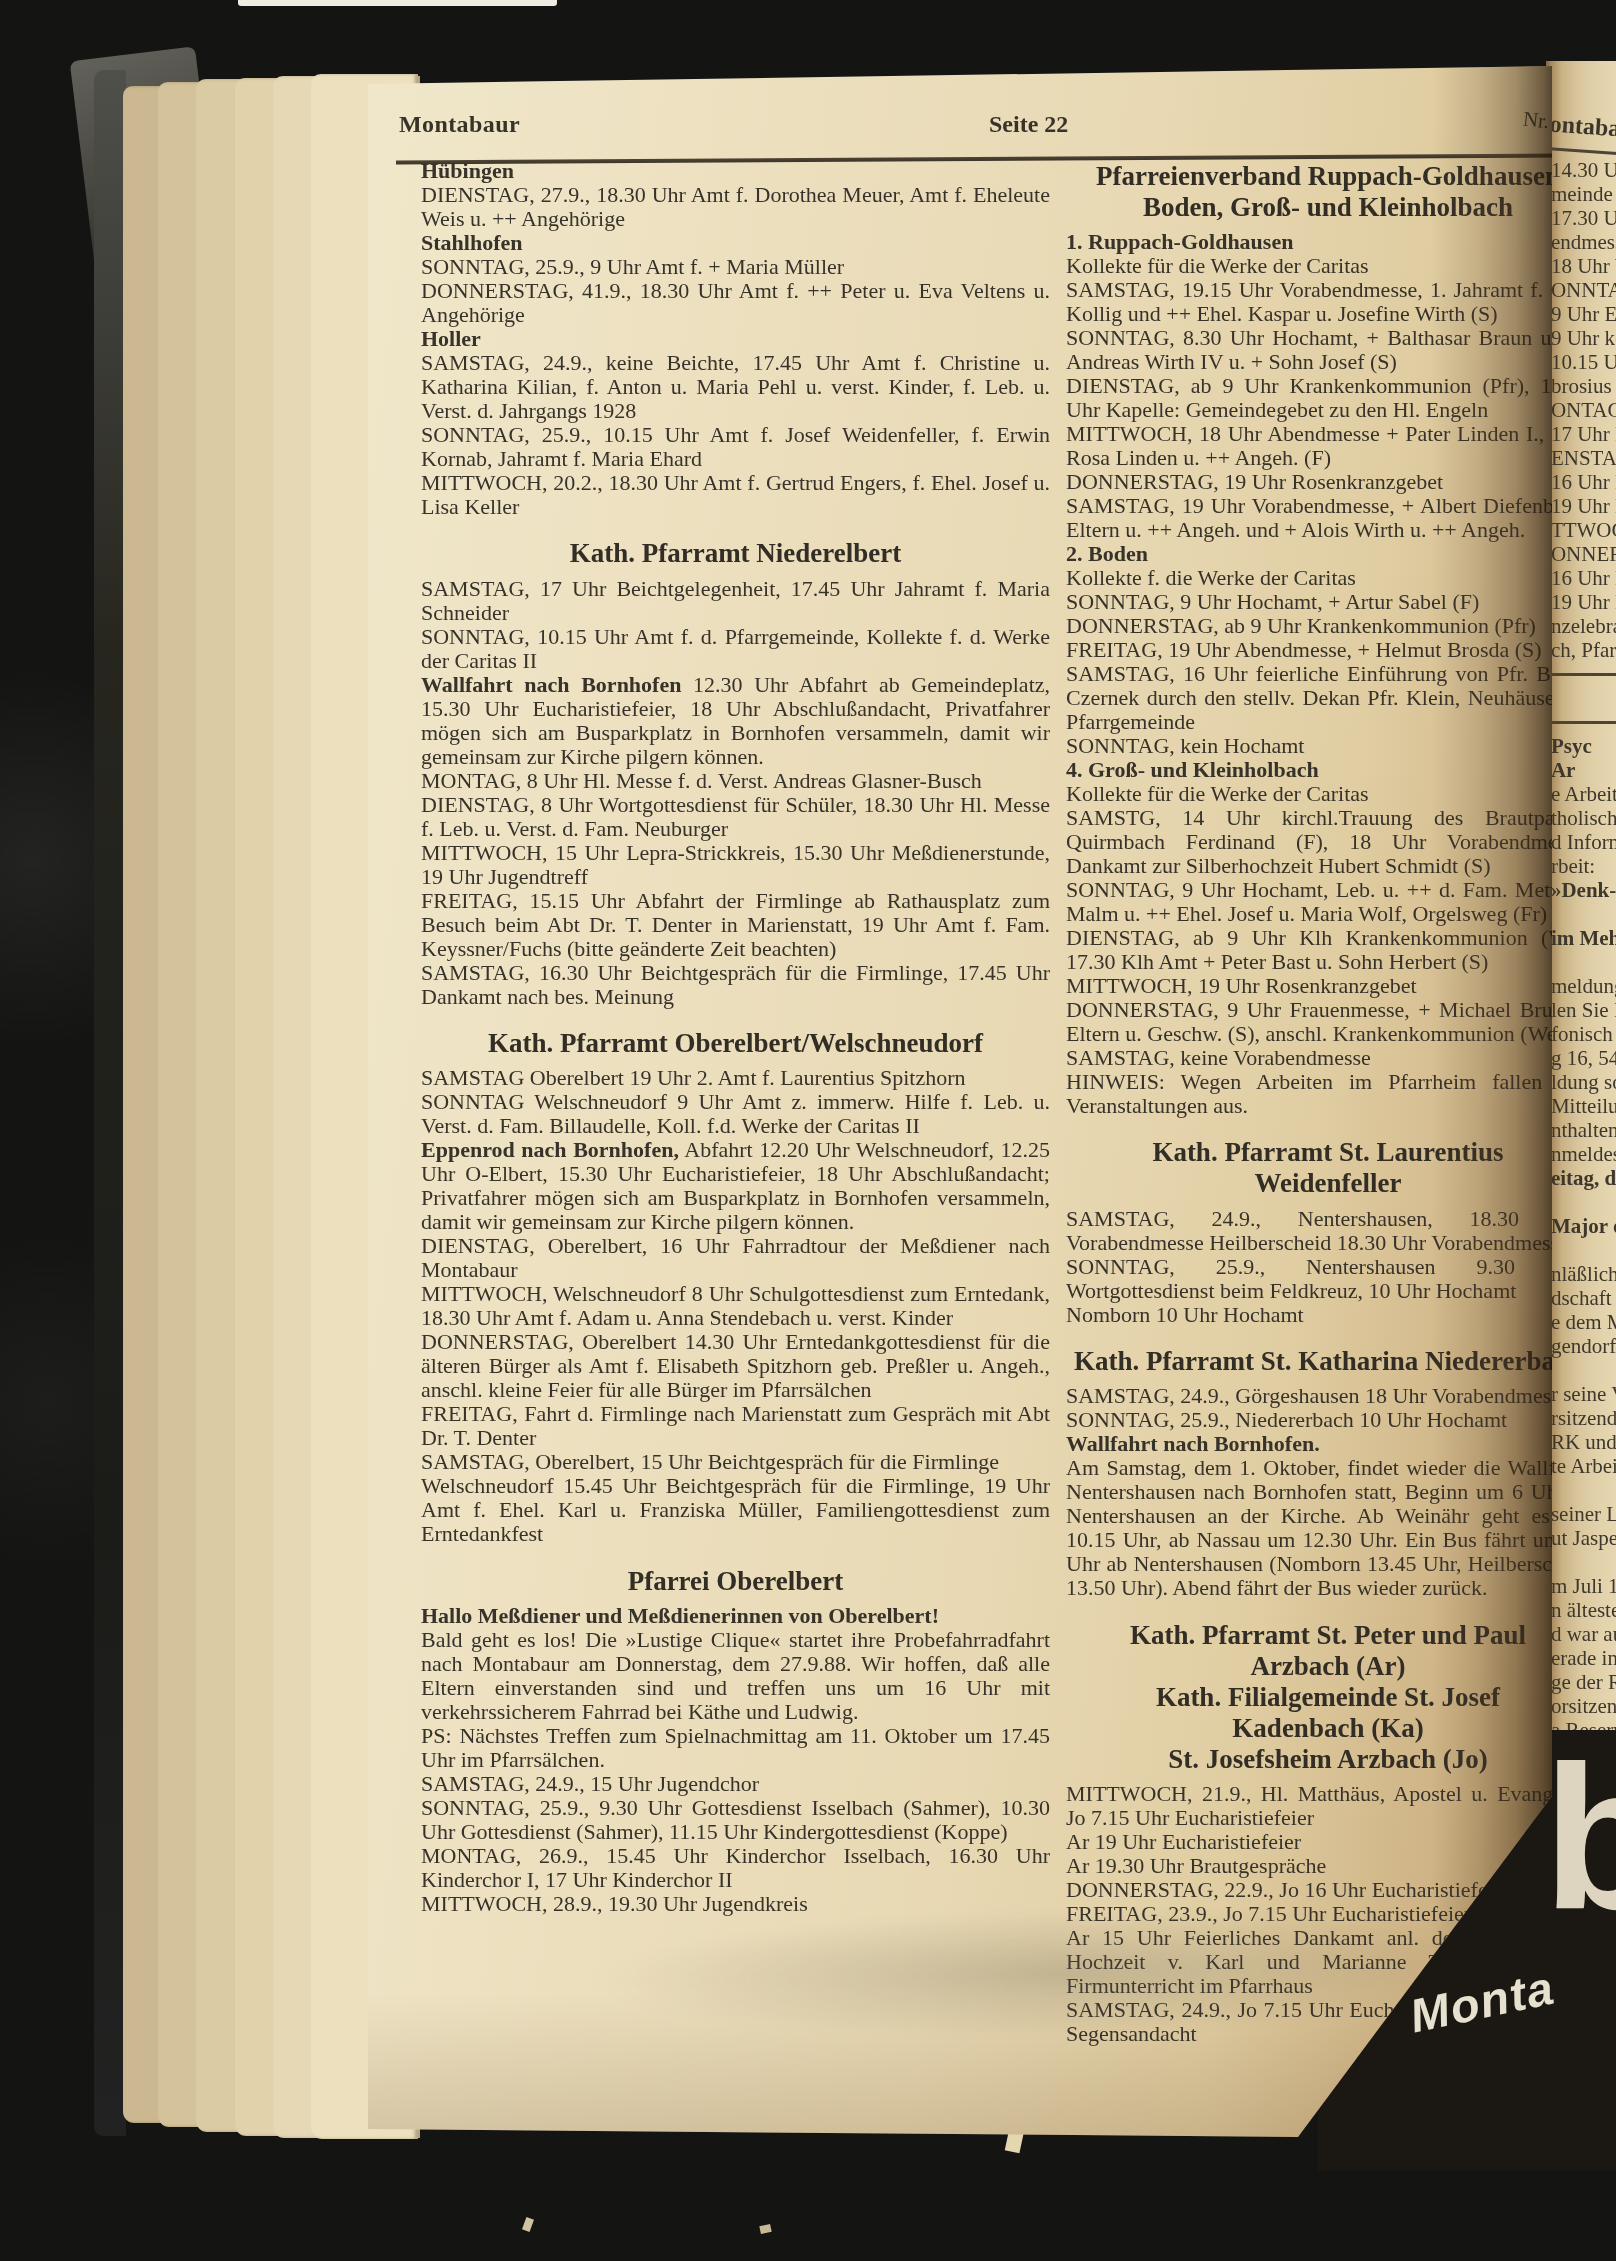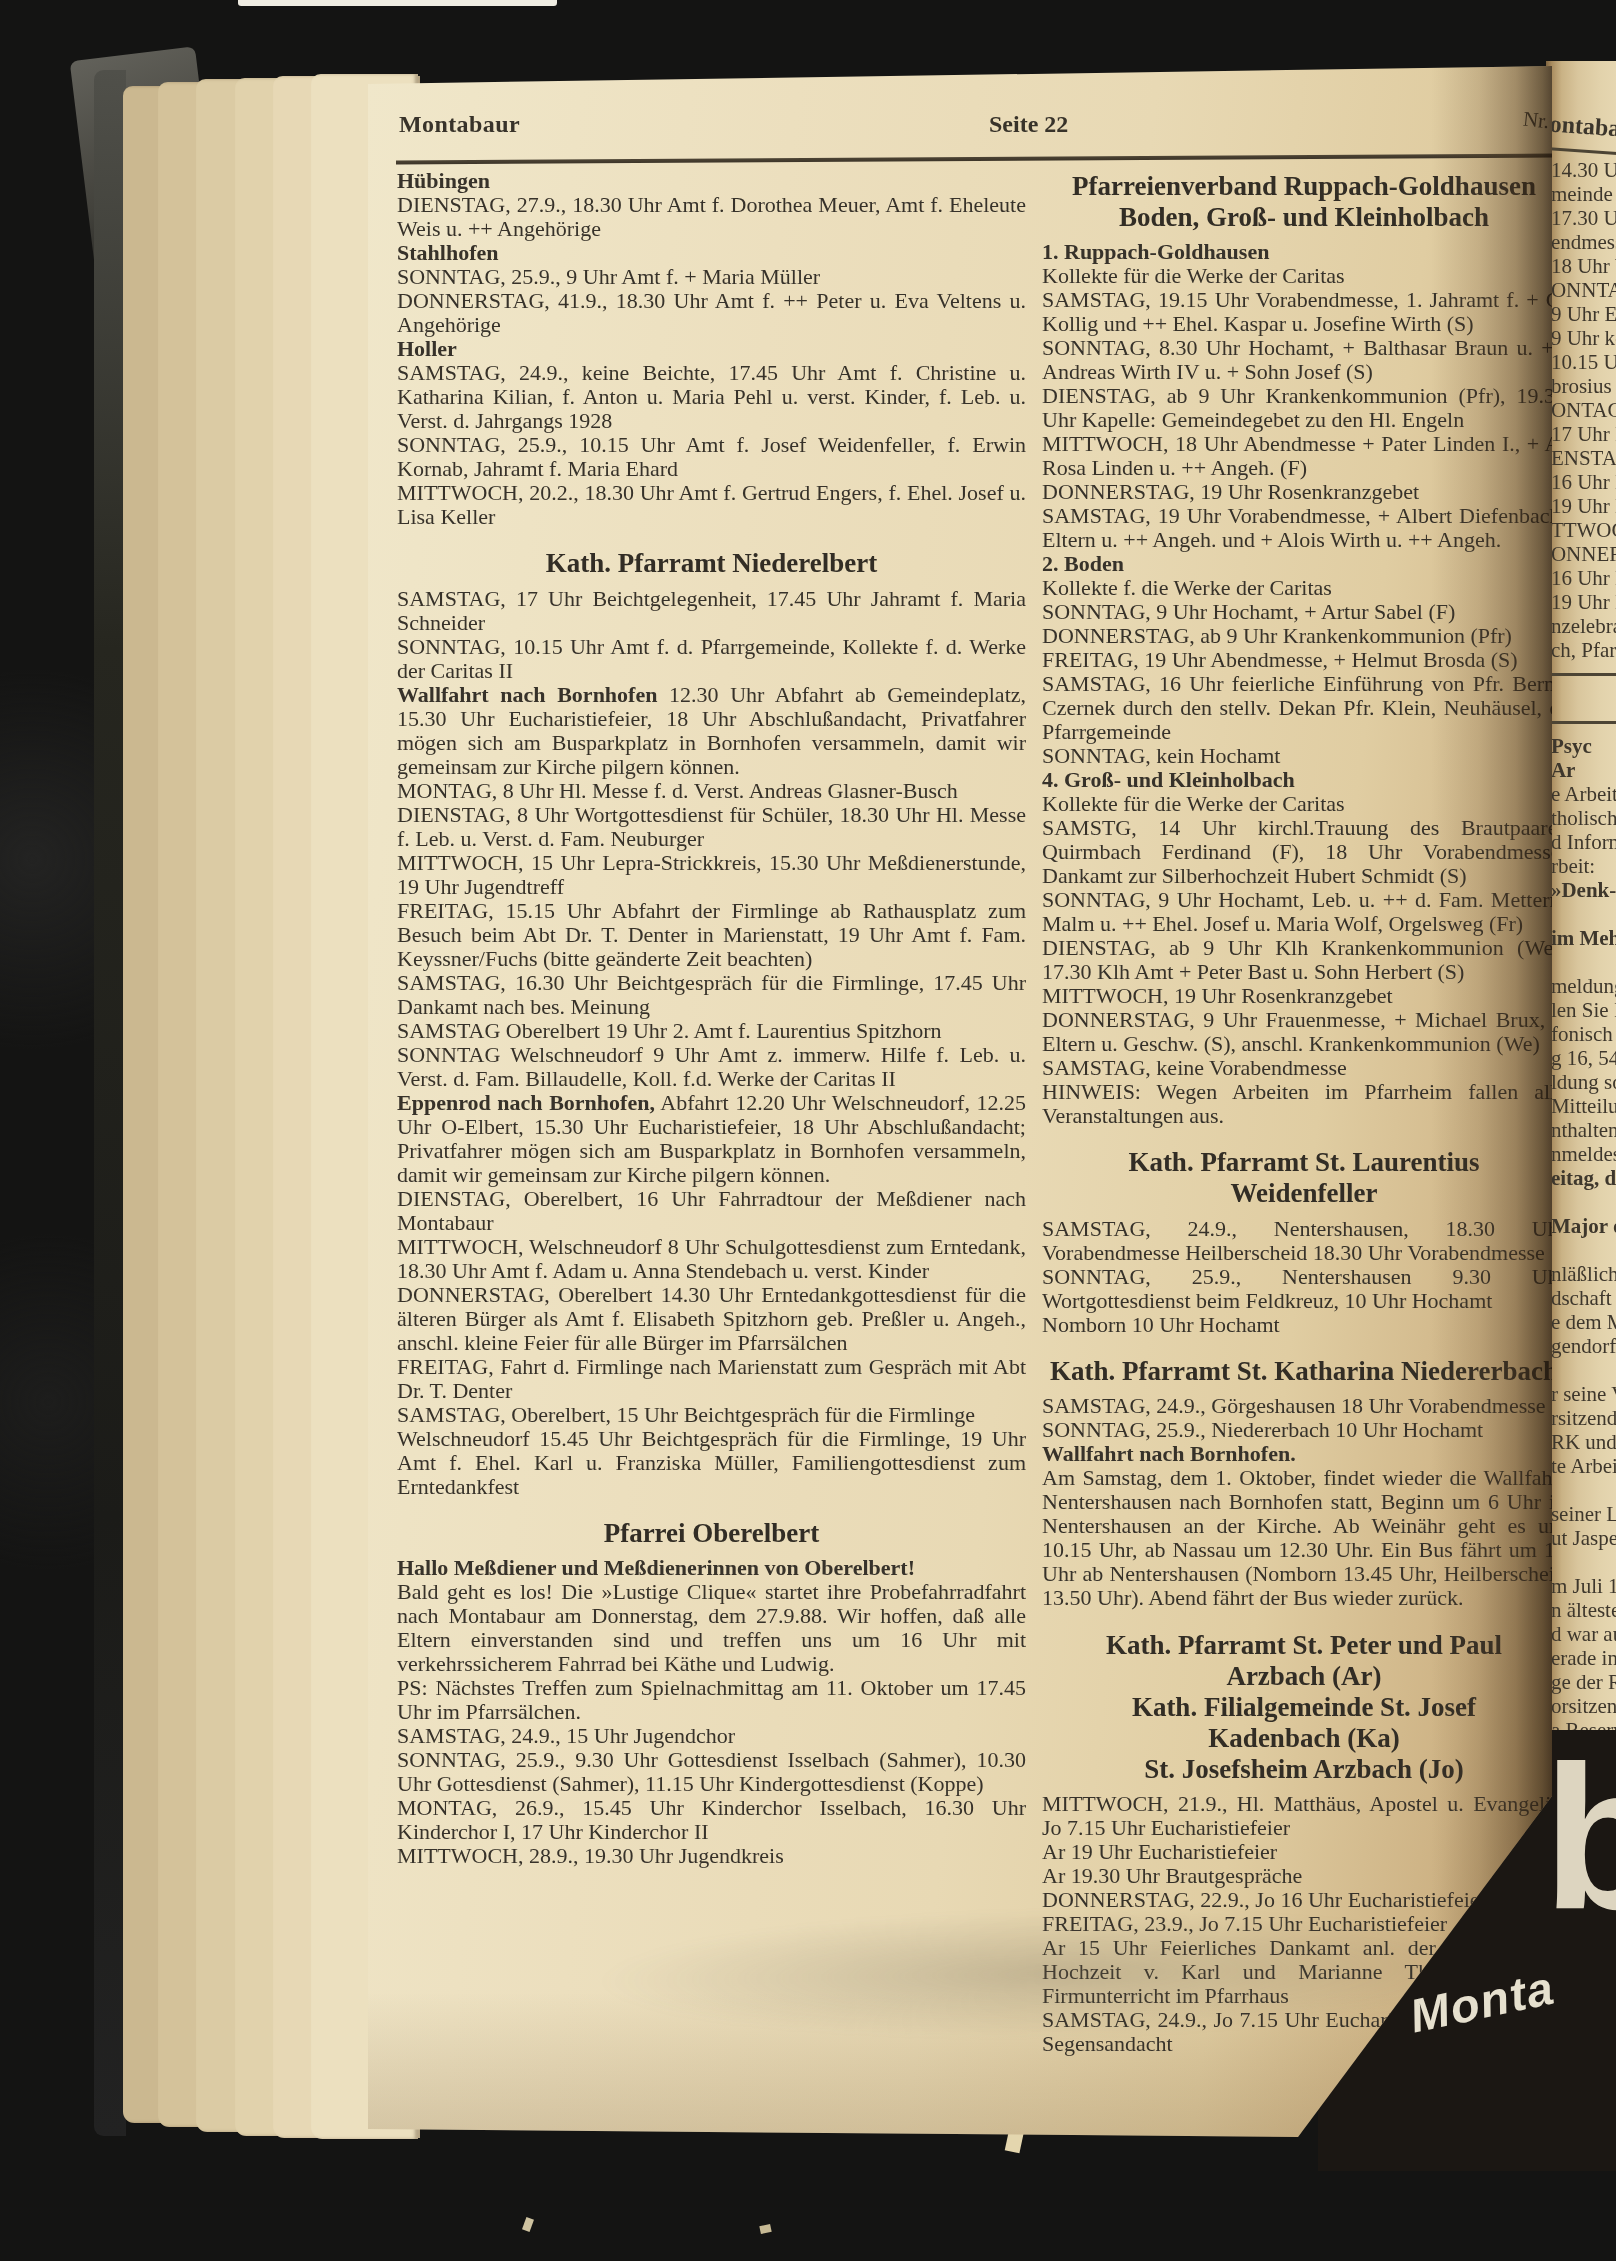--- a/index.html
+++ b/index.html
@@ -41,21 +41,21 @@
   .page{position:absolute;left:368px;top:66px;width:1184px;height:2071px;z-index:4;
     background:
       linear-gradient(180deg, rgba(120,90,50,0) 93%, rgba(120,90,50,.22) 100%),
       linear-gradient(97deg,#f0e7ca 0%,#ecdfbe 30%,#e8d9b4 55%,#e0cda2 75%,#cdb284 90%,#a98b5e 99%);
     clip-path:polygon(0px 18px,1184px 0px,1184px 1730px,930px 2071px,0px 2063px);}
   .pub{position:absolute;left:31px;top:45px;font-size:24px;font-weight:bold;color:#38332a;letter-spacing:0.4px;}
   .page-num{position:absolute;left:621px;top:45px;font-size:24px;font-weight:bold;color:#38332a;}
   .issue{position:absolute;right:3.2px;top:42px;font-size:21px;color:#3c362c;transform:rotate(6deg);}
   .header-rule{position:absolute;left:27.5px;top:91px;width:1157px;height:4px;transform:rotate(-.35deg);
     background:linear-gradient(180deg,#4e4535,#3c3428);}
-  .col{position:absolute;top:103px;color:#37322a;font-size:22px;line-height:24px;}
+  .col{position:absolute;top:93px;color:#37322a;font-size:22px;line-height:24px;margin-left:24px;}
   .col-left{left:29px;width:629px;}
   .col-right{left:674px;width:524px;}
   p.entry{margin:0;text-align:justify;}
   .sec-heading{font-size:27px;line-height:31px;font-weight:bold;text-align:center;margin:19.4px 0 7.3px;color:#322d25;}
   .col > .sec-heading:first-child{margin-top:1.6px;}
   .fold-shadow{position:absolute;right:0;top:0;width:121px;height:100%;z-index:6;
     background:linear-gradient(90deg,rgba(90,65,35,0) 0%,rgba(90,65,35,.18) 40%,rgba(70,48,24,.38) 70%,rgba(43,28,12,.6) 92%,rgba(30,18,8,.7) 100%);}
   .smudge{position:absolute;left:226px;top:1843px;width:922px;height:129px;z-index:5;transform:rotate(-1deg);
     background:radial-gradient(ellipse at center,rgba(105,95,75,.28),rgba(105,95,75,0) 70%);filter:blur(3.2px);}
   .speck1{position:absolute;left:524px;top:2218px;width:8px;height:13px;background:#cfc3a0;transform:rotate(20deg);z-index:5;}
@@ -178,20 +178,23 @@
         <div>Kath. Pfarramt Niederelbert</div>
       </div>
       <p class="entry">SAMSTAG, 17 Uhr Beichtgelegenheit, 17.45 Uhr Jahramt f. Maria Schneider</p>
       <p class="entry">SONNTAG, 10.15 Uhr Amt f. d. Pfarrgemeinde, Kollekte f. d. Werke der Caritas II</p>
       <p class="entry"><b>Wallfahrt nach Bornhofen</b> 12.30 Uhr Abfahrt ab Gemeindeplatz, 15.30 Uhr Eucharistiefeier, 18 Uhr Abschlußandacht, Privatfahrer mögen sich am Busparkplatz in Bornhofen versammeln, damit wir gemeinsam zur Kirche pilgern können.</p>
       <p class="entry">MONTAG, 8 Uhr Hl. Messe f. d. Verst. Andreas Glasner-Busch</p>
       <p class="entry">DIENSTAG, 8 Uhr Wortgottesdienst für Schüler, 18.30 Uhr Hl. Messe f. Leb. u. Verst. d. Fam. Neuburger</p>
       <p class="entry">MITTWOCH, 15 Uhr Lepra-Strickkreis, 15.30 Uhr Meßdienerstunde, 19 Uhr Jugendtreff</p>
       <p class="entry">FREITAG, 15.15 Uhr Abfahrt der Firmlinge ab Rathausplatz zum Besuch beim Abt Dr. T. Denter in Marienstatt, 19 Uhr Amt f. Fam. Keyssner/Fuchs (bitte geänderte Zeit beachten)</p>
       <p class="entry">SAMSTAG, 16.30 Uhr Beichtgespräch für die Firmlinge, 17.45 Uhr Dankamt nach bes. Meinung</p>
+      <div class="sec-heading">
+        <div>Kath. Pfarramt Oberelbert/Welschneudorf</div>
+      </div>
       <p class="entry">SAMSTAG Oberelbert 19 Uhr 2. Amt f. Laurentius Spitzhorn</p>
       <p class="entry">SONNTAG Welschneudorf 9 Uhr Amt z. immerw. Hilfe f. Leb. u. Verst. d. Fam. Billaudelle, Koll. f.d. Werke der Caritas II</p>
       <p class="entry"><b>Eppenrod nach Bornhofen,</b> Abfahrt 12.20 Uhr Welschneudorf, 12.25 Uhr O-Elbert, 15.30 Uhr Eucharistiefeier, 18 Uhr Abschlußandacht; Privatfahrer mögen sich am Busparkplatz in Bornhofen versammeln, damit wir gemeinsam zur Kirche pilgern können.</p>
       <p class="entry">DIENSTAG, Oberelbert, 16 Uhr Fahrradtour der Meßdiener nach Montabaur</p>
       <p class="entry">MITTWOCH, Welschneudorf 8 Uhr Schulgottesdienst zum Erntedank, 18.30 Uhr Amt f. Adam u. Anna Stendebach u. verst. Kinder</p>
       <p class="entry">DONNERSTAG, Oberelbert 14.30 Uhr Erntedankgottesdienst für die älteren Bürger als Amt f. Elisabeth Spitzhorn geb. Preßler u. Angeh., anschl. kleine Feier für alle Bürger im Pfarrsälchen</p>
       <p class="entry">FREITAG, Fahrt d. Firmlinge nach Marienstatt zum Gespräch mit Abt Dr. T. Denter</p>
       <p class="entry">SAMSTAG, Oberelbert, 15 Uhr Beichtgespräch für die Firmlinge</p>
       <p class="entry">Welschneudorf 15.45 Uhr Beichtgespräch für die Firmlinge, 19 Uhr Amt f. Ehel. Karl u. Franziska Müller, Familiengottesdienst zum Erntedankfest</p>
       <div class="sec-heading">

